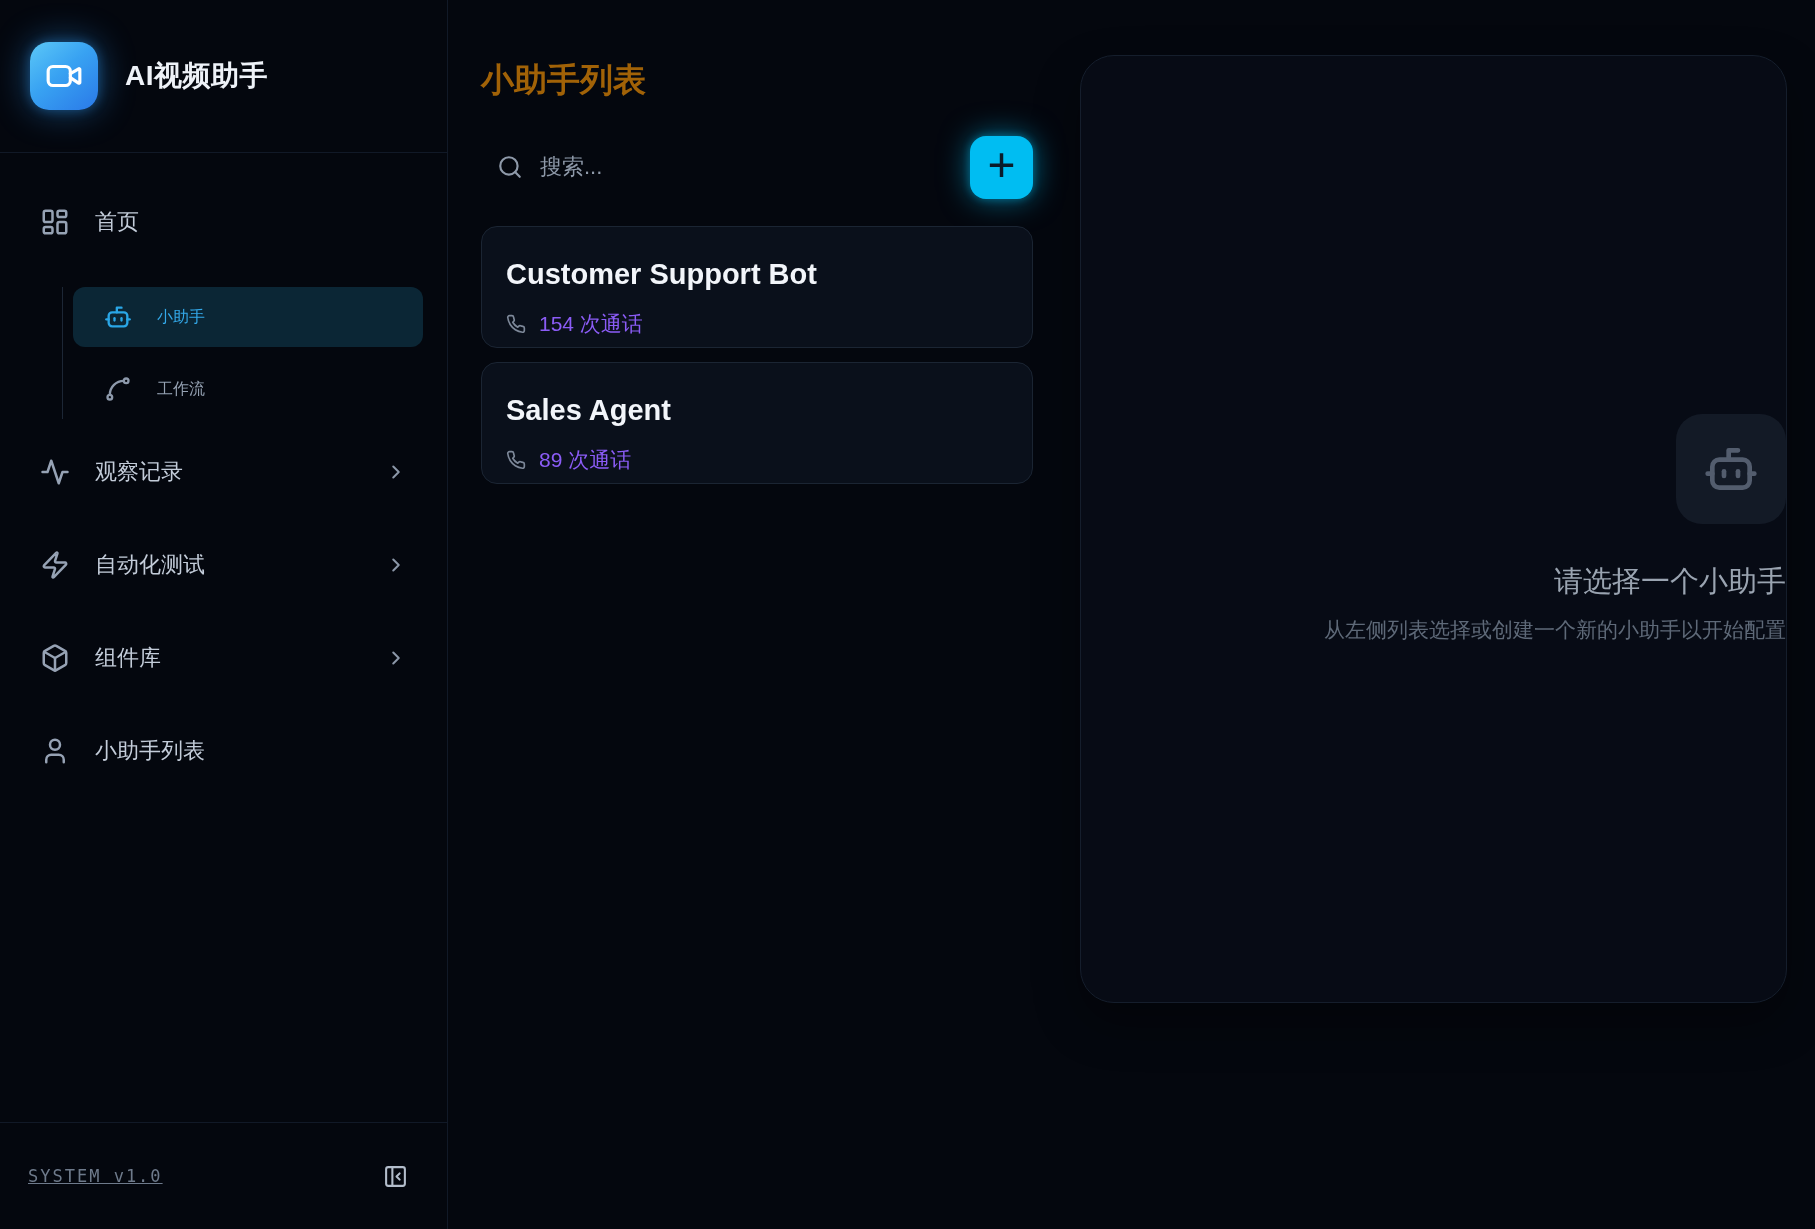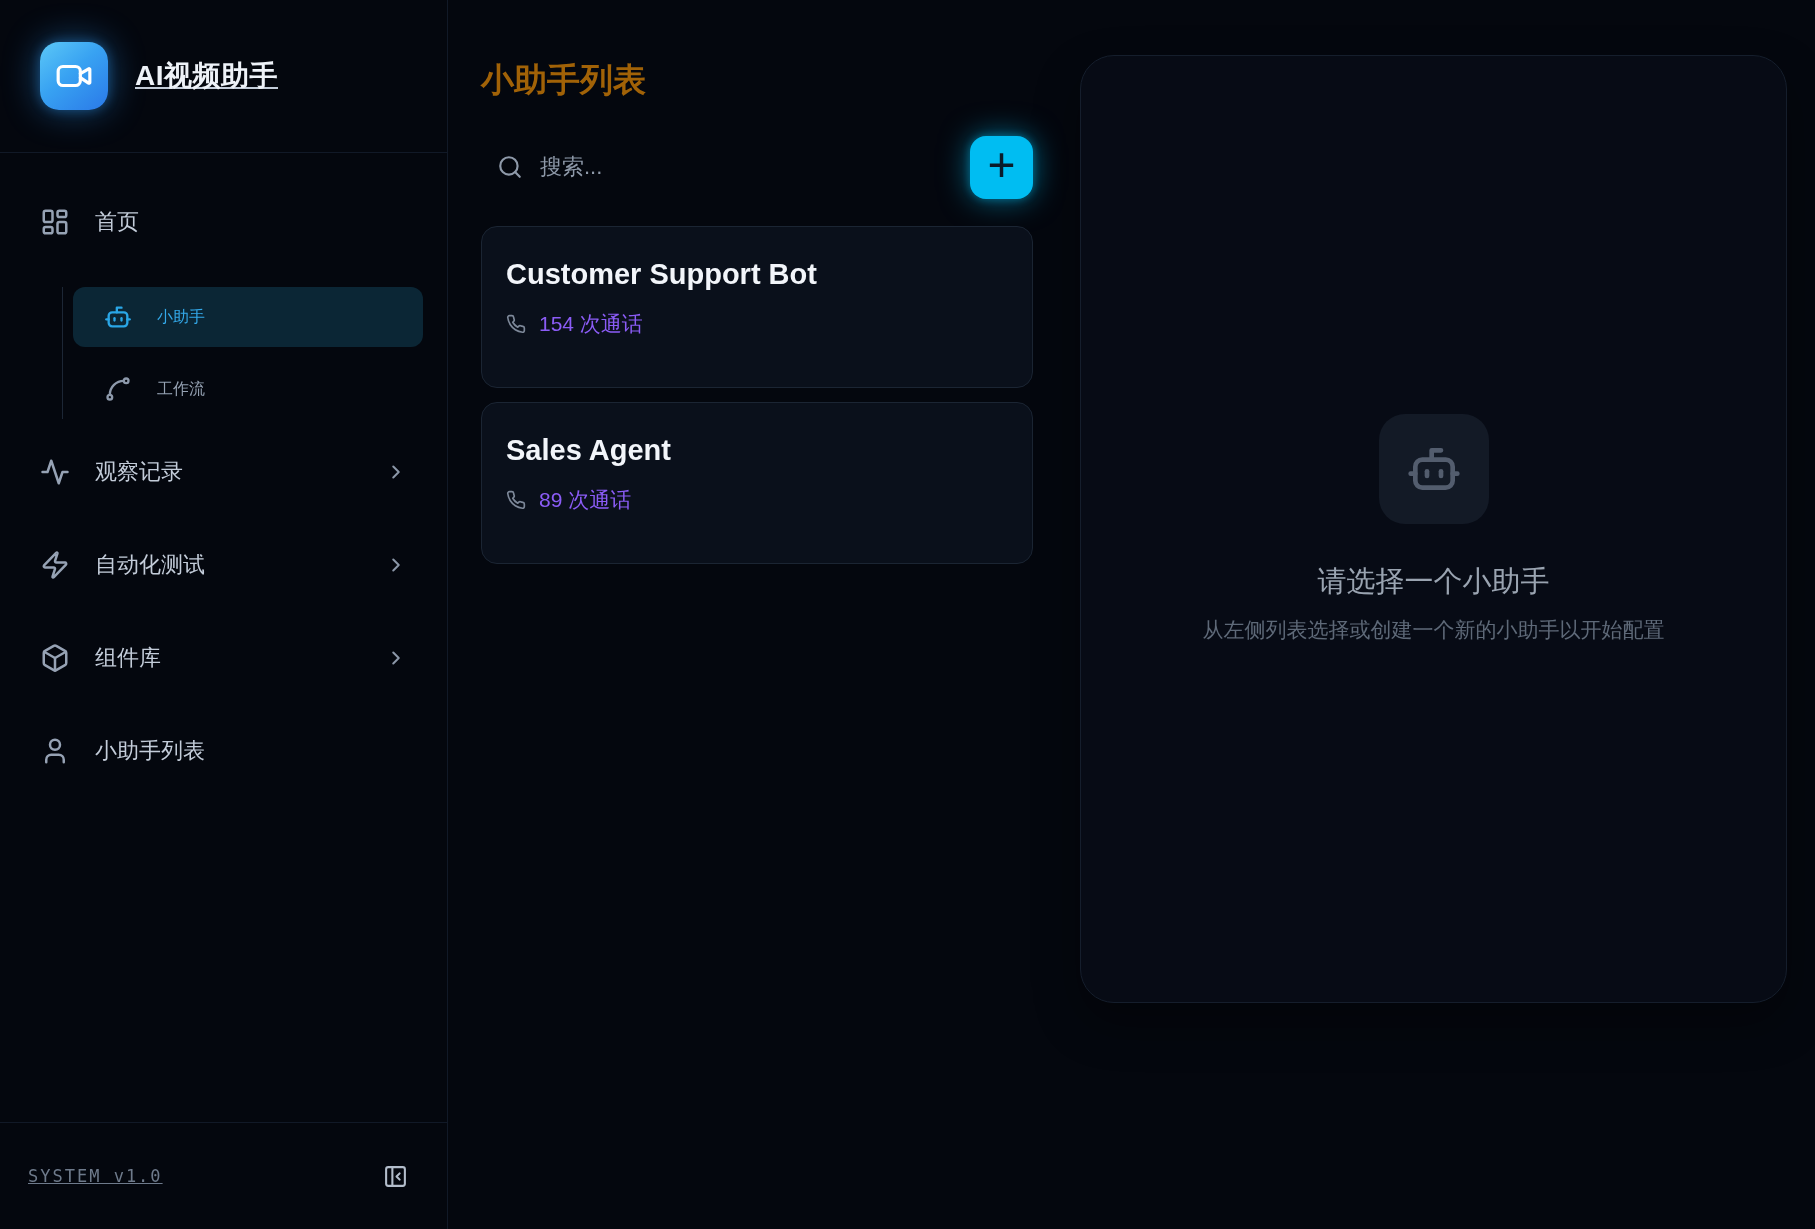--- a/index.html
+++ b/index.html
@@ -16,23 +16,22 @@
   
   .sidebar {
     width:448px; flex:none; height:100%;
     border-right:1px solid #111927;
     display:flex; flex-direction:column;
     background:#04070e;
   }
   .logo-row {
     height:153px; flex:none;
     display:flex; align-items:center;
-    padding:0 40px;
+    padding:0 30px;
     border-bottom:1px solid #111927;
-    text-decoration:underline;
   }
   .logo-box {
     width:68px; height:68px; border-radius:19px;
     background:linear-gradient(140deg,#5cc8f7 0%,#38a2f2 45%,#2a79e8 100%);
     box-shadow:0 0 36px rgba(48,160,255,.45), 0 0 12px rgba(48,160,255,.35);
     display:grid; place-items:center;
     color:#ffffff;
   }
   .app-title {
     margin-left:27px;
@@ -102,38 +101,38 @@
     width:63px; height:63px; flex:none; border:none; cursor:pointer;
     border-radius:16px; background:#00bdf2;
     box-shadow:0 0 30px rgba(0,189,242,.55), 0 0 8px rgba(0,189,242,.4);
     color:#0a1b2a; font-size:48px; font-weight:300; line-height:0;
     display:grid; place-items:center;
     font-family:"Liberation Sans", sans-serif;
     padding-bottom:4px;
   }
   .cards { margin-top:27px; display:flex; flex-direction:column; gap:14px; }
   .card {
-    height:162px; border-radius:16px;
+    height:122px; border-radius:16px;
     background:#0a101b; border:1px solid #1b2533;
     padding:31px 24px 0; cursor:pointer;
   }
   .card-title { font-size:29px; font-weight:700; color:#f2f5fa; }
   .card-meta {
     margin-top:19px; display:flex; align-items:center; gap:13px;
     font-size:21px; color:#8b5cf6;
   }
   .card-meta .mi { width:20px; height:20px; color:#7d8899; flex:none; }
 
   
   .detail { flex:1; padding:55px 28px 0 0; }
   .empty-card {
     height:948px; border-radius:34px;
     background:#070b15; border:1px solid #151e2c;
     box-shadow:0 20px 45px rgba(0,0,0,.35);
-    display:flex; flex-direction:column; align-items:center; justify-content:center;
+    display:flex; flex-direction:column; align-items:flex-end; justify-content:center;
   }
   .bot-tile {
     width:110px; height:110px; border-radius:26px;
     background:#131a26; color:#535d6e;
     display:grid; place-items:center;
   }
   .empty-title { margin-top:38px; font-size:29px; color:#9aa4b1; }
   .empty-sub { margin-top:14px; font-size:21px; color:#5e6978; }
 </style>
 </head>

